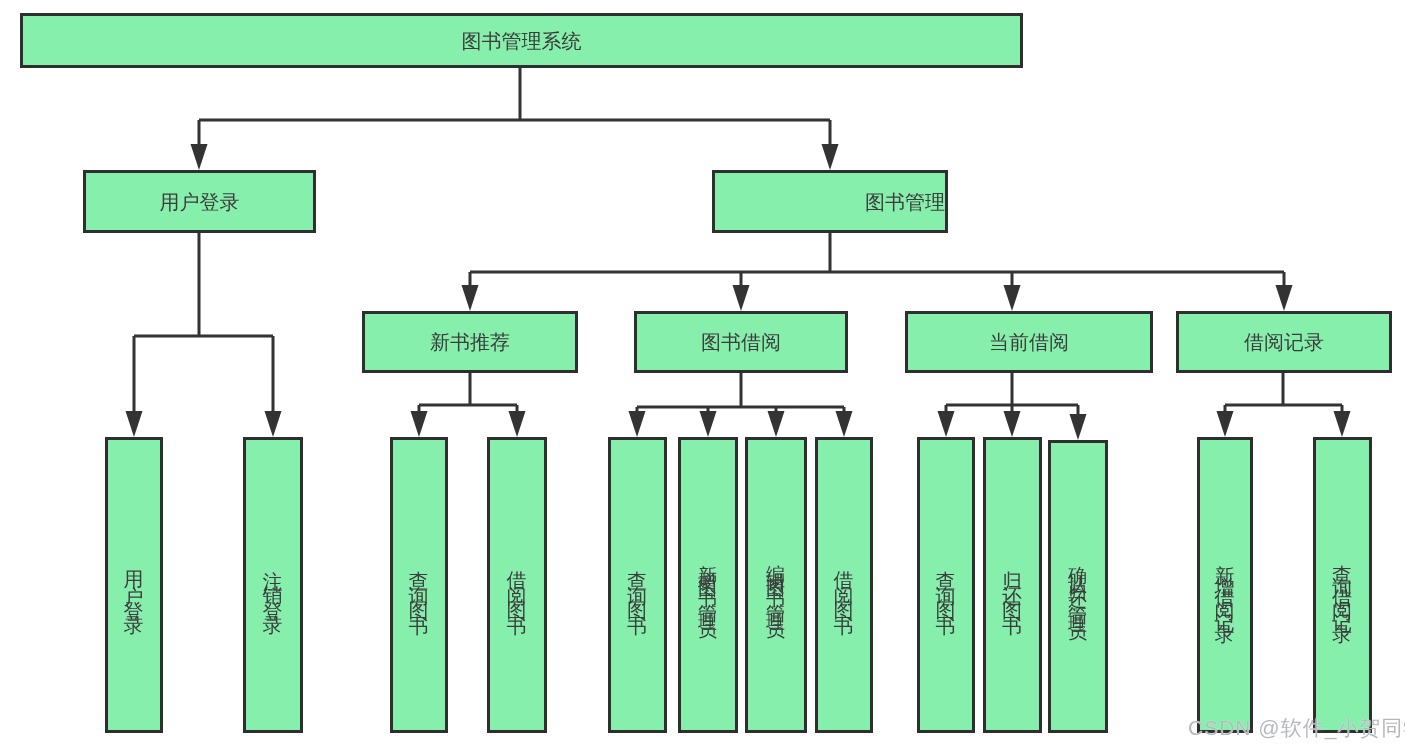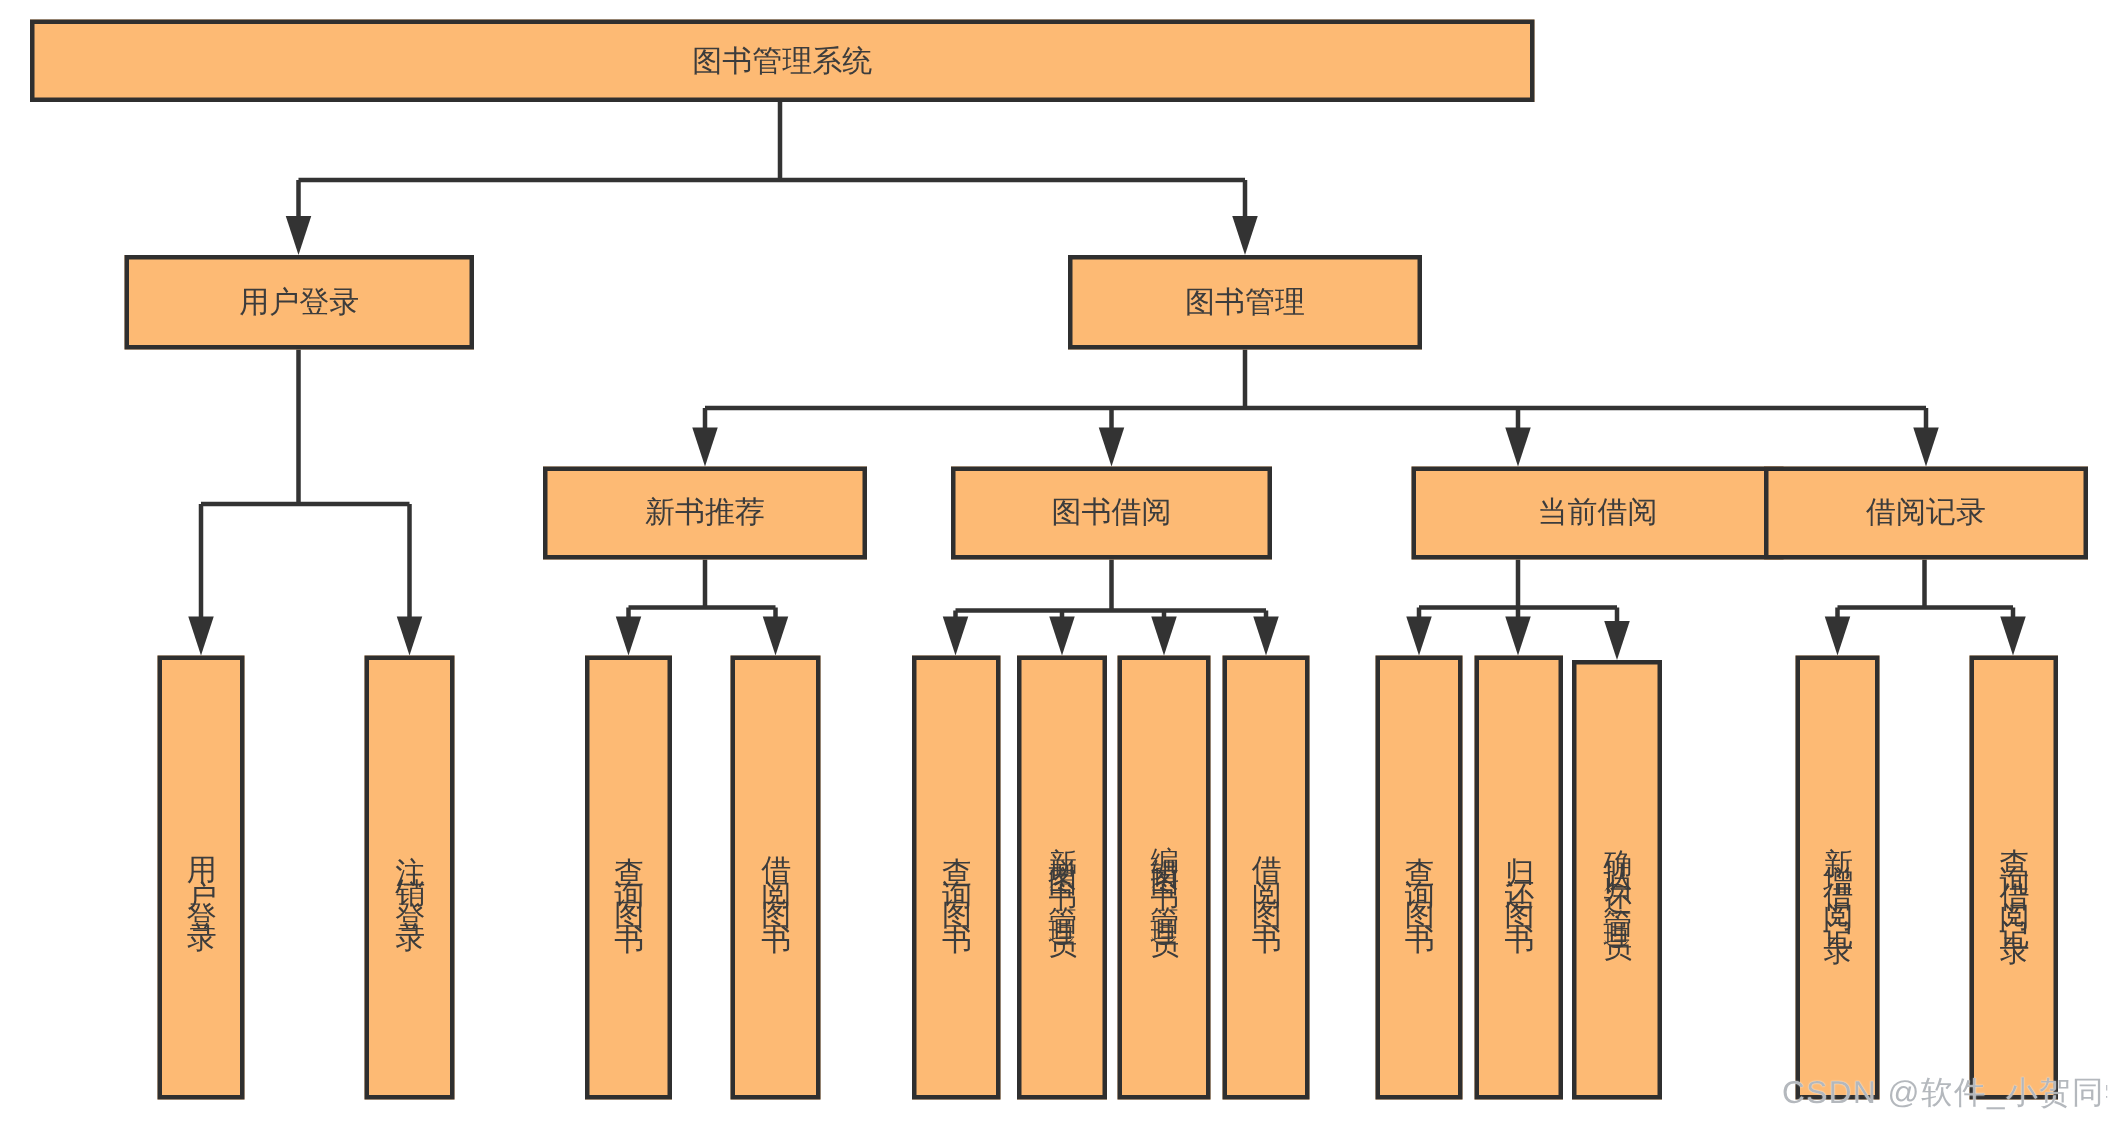--- a/index.html
+++ b/index.html
@@ -19,21 +19,21 @@
     position: absolute;
     left: 0;
     top: 0;
     width: 1405px;
     height: 747px;
     pointer-events: none;
   }
   .node {
     position: absolute;
     box-sizing: border-box;
-    background: #fdba74;
+    background: #86efac;
     border: 3px solid #2f2f2f;
     display: flex;
     align-items: center;
     justify-content: center;
     color: #3c3c3c;
     font-size: 20px;
     line-height: 1;
     white-space: nowrap;
     z-index: 2;
   }
@@ -103,30 +103,30 @@
         <path d="M 1333.5 411 L 1350.5 411 L 1342 437 Z" fill="#333333" stroke="none"></path>
       </g>
     </svg>
   <div class="watermark">CSDN @软件_小贺同学</div>
 <div class="node" style="left: 20px; top: 13px; width: 1003px; height: 55px;">
       <span>图书管理系统</span>
     </div>
     <div class="node" style="left: 83px; top: 170px; width: 233px; height: 63px;">
       <span>用户登录</span>
     </div>
-    <div class="node" style="left: 712px; top: 170px; width: 236px; height: 63px;">
+    <div class="node" style="left: 712px; top: 170px; width: 236px; height: 63px; justify-content: flex-end;">
       <span>图书管理</span>
     </div>
     <div class="node" style="left: 634px; top: 311px; width: 214px; height: 62px;">
       <span>图书借阅</span>
     </div>
     <div class="node" style="left: 362px; top: 311px; width: 216px; height: 62px;">
       <span>新书推荐</span>
     </div>
-    <div class="node" style="left: 905px; top: 311px; width: 248px; height: 62px; margin-left: 36px;">
+    <div class="node" style="left: 905px; top: 311px; width: 248px; height: 62px;">
       <span>当前借阅</span>
     </div>
     <div class="node" style="left: 1176px; top: 311px; width: 216px; height: 62px;">
       <span>借阅记录</span>
     </div>
     <div class="node node-v sp-wide" style="left: 105px; top: 437px; width: 58px; height: 296px;">
       <span>用户登录</span>
     </div>
     <div class="node node-v sp-wide" style="left: 243px; top: 437px; width: 60px; height: 296px;">
       <span>注销登录</span>

